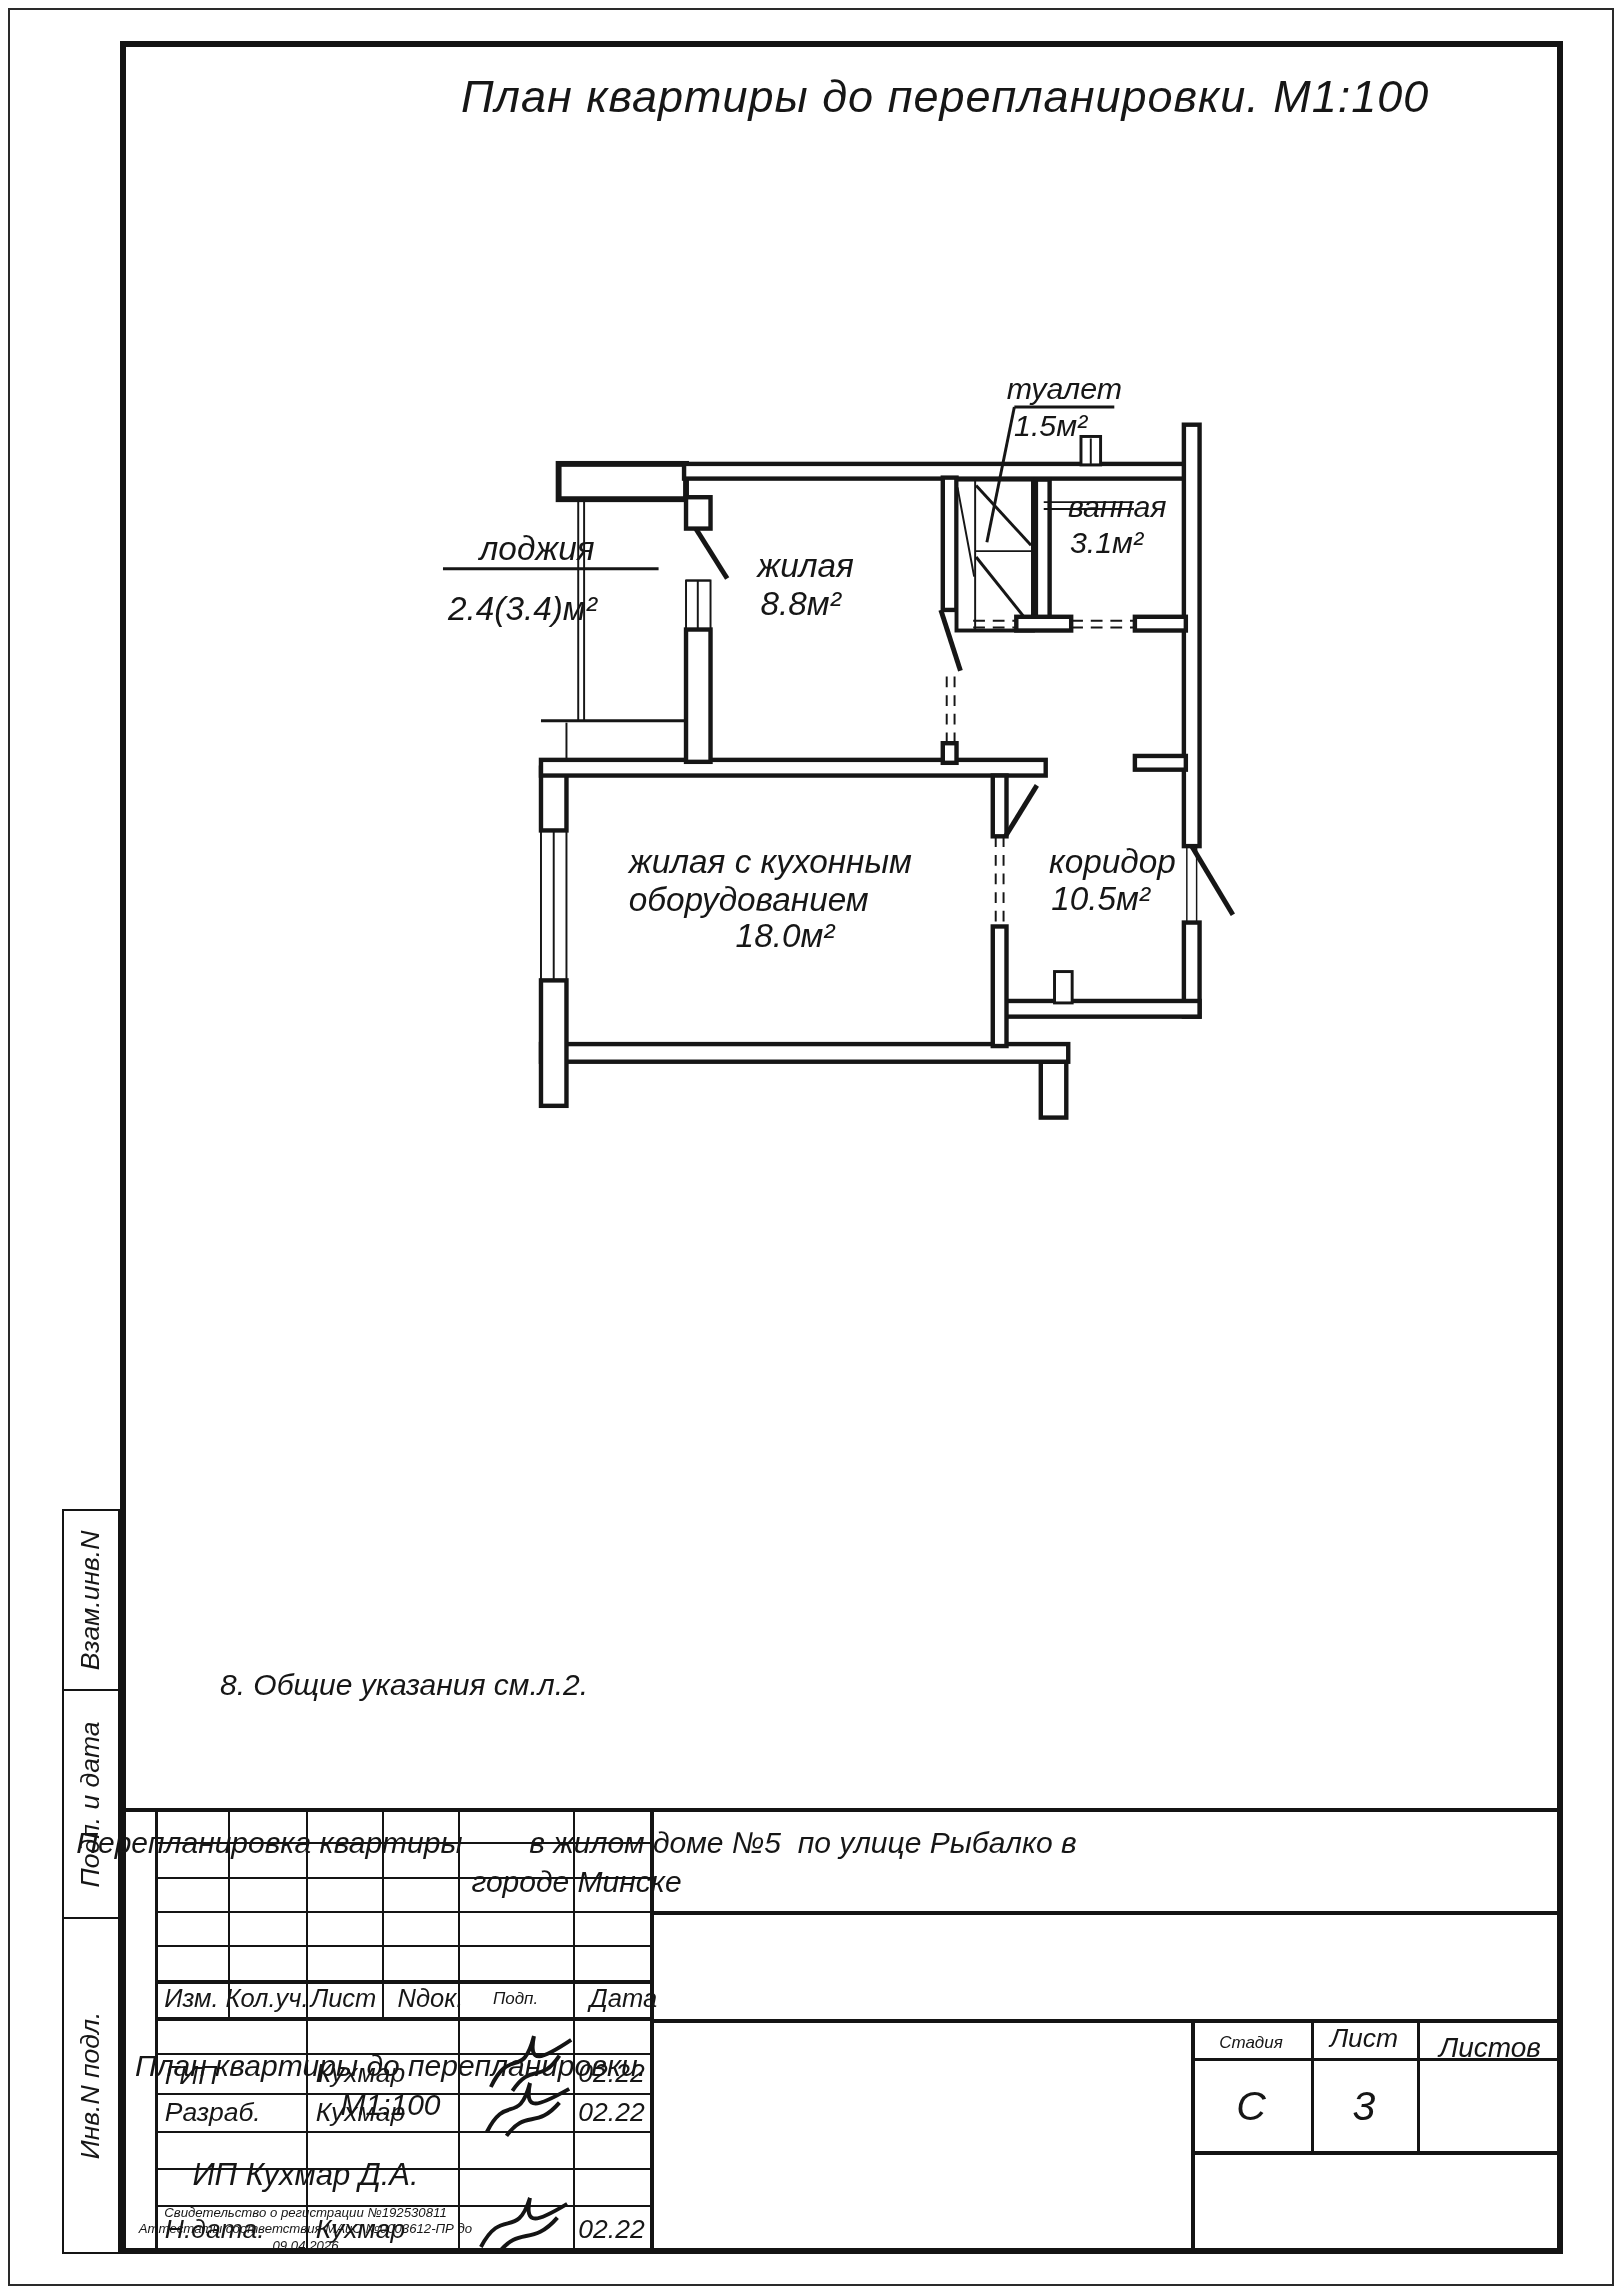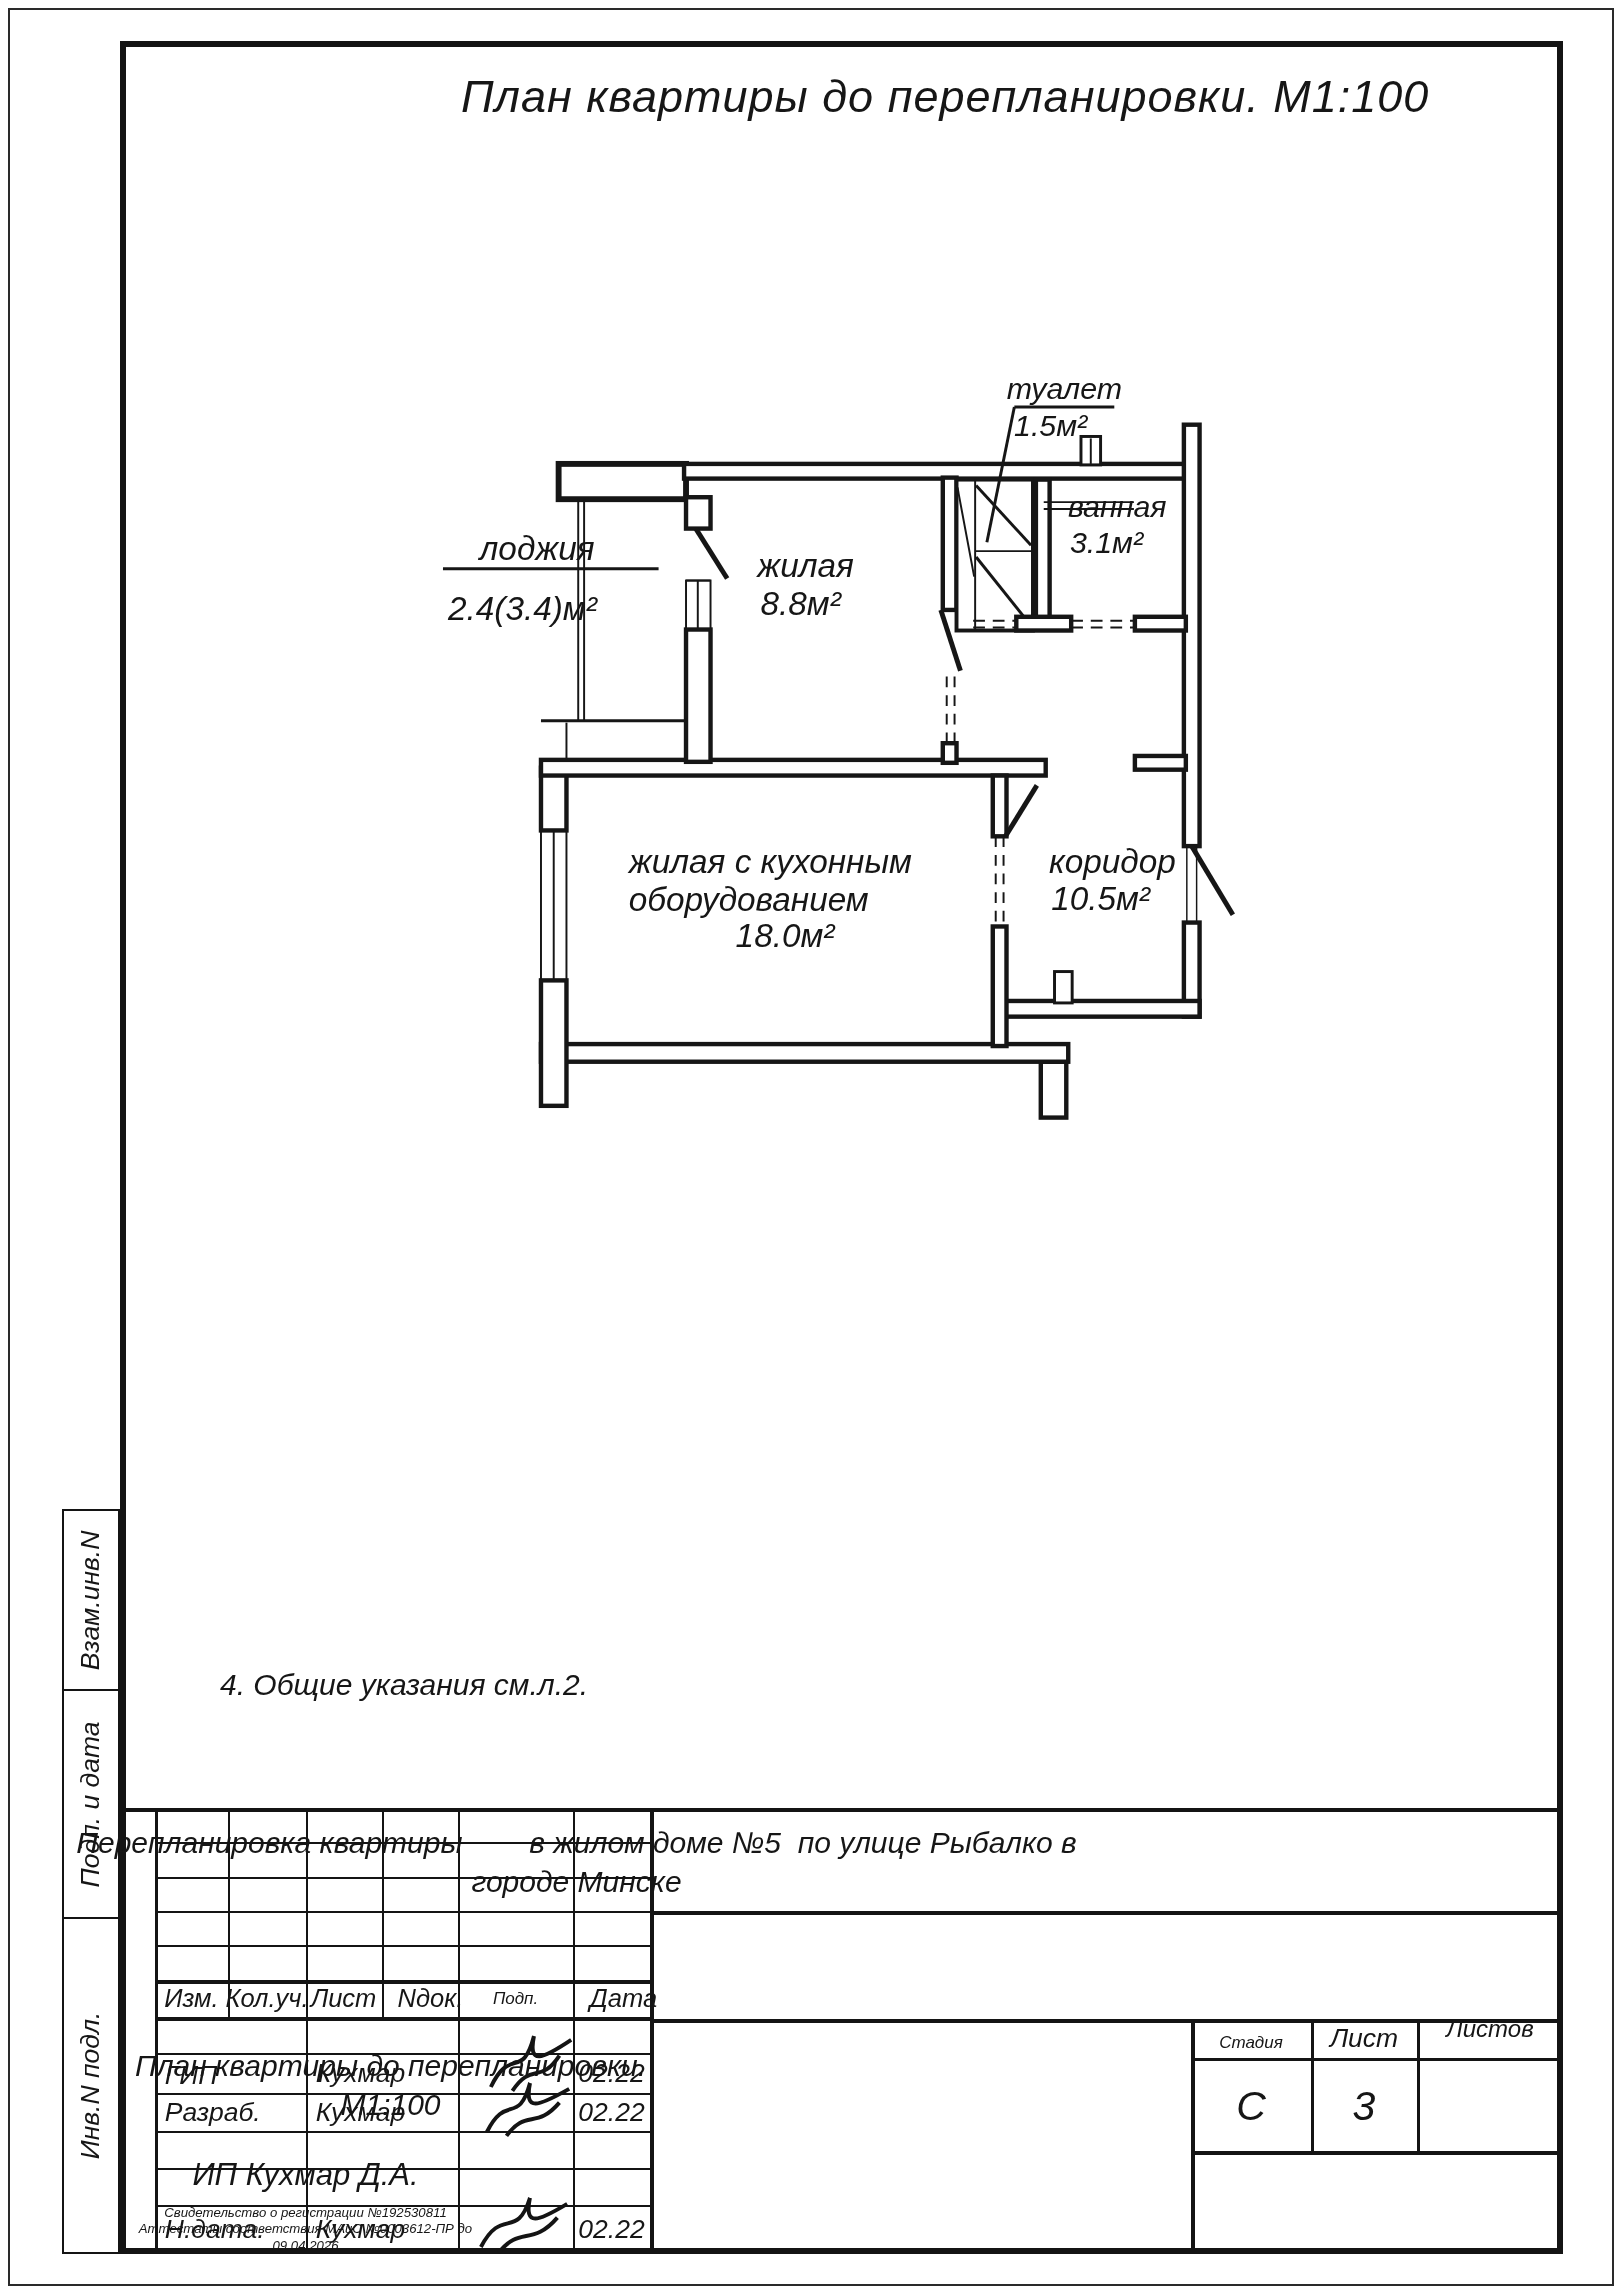--- a/index.html
+++ b/index.html
@@ -148,21 +148,21 @@
     <text x="1140" y="527" font-size="31" text-anchor="middle">ванная</text>
     <text x="1129" y="564" font-size="31" text-anchor="middle">3.1м²</text>
     <text x="786" y="890" font-size="34" text-anchor="middle">жилая с кухонным</text>
     <text x="764" y="929" font-size="34" text-anchor="middle">оборудованием</text>
     <text x="801" y="966" font-size="34" text-anchor="middle">18.0м²</text>
     <text x="1135" y="890" font-size="34" text-anchor="middle">коридор</text>
     <text x="1123" y="928" font-size="34" text-anchor="middle">10.5м²</text>
   </g>
 </svg>
 
-<div class="abs note">4. Общие указания см.л.2.</div>
+<div class="abs note">8. Общие указания см.л.2.</div>
 
 <div class="abs vbox vb1">
     <span>Взам.инв.N</span>
   </div>
 <div class="abs vbox vb2">
     <span>Подп. и дата</span>
   </div>
 <div class="abs vbox vb3">
     <span>Инв.N подл.</span>
   </div>
@@ -229,21 +229,21 @@
     <div>городе Минске</div>
   </div>
 
   <div class="doc-cell">
     <div>План квартиры до перепланировки.</div>
     <div>М1:100</div>
   </div>
 
   <div class="cell" style="left:1071px;top:212px;width:120px;height:45px;font-size:17px">Стадия</div>
   <div class="cell" style="left:1191px;top:211px;width:106px;height:39px;font-size:26.5px">Лист</div>
-  <div class="cell" style="left:1297px;top:198px;width:146px;height:46px;font-size:24px">Листов</div>
+  <div class="cell" style="left:1297px;top:217px;width:146px;height:46px;font-size:28px">Листов</div>
   <div class="cell stage-val" style="left:1071px;top:253px;width:120px;height:90px">С</div>
   <div class="cell stage-val" style="left:1191px;top:253px;width:106px;height:90px">3</div>
   <div class="cell stage-val" style="left:1297px;top:253px;width:146px;height:90px"></div>
 
   <div class="org-cell">
     <div class="org-name">ИП Кухмар Д.А.</div>
     <div class="org-small" style="margin-top:11.8px">Свидетельство о регистрации №192530811</div>
     <div class="org-small">Аттестаты соответствия МАиС №0003612-ПР до  09.04.2026</div>
   </div>
 </div>

